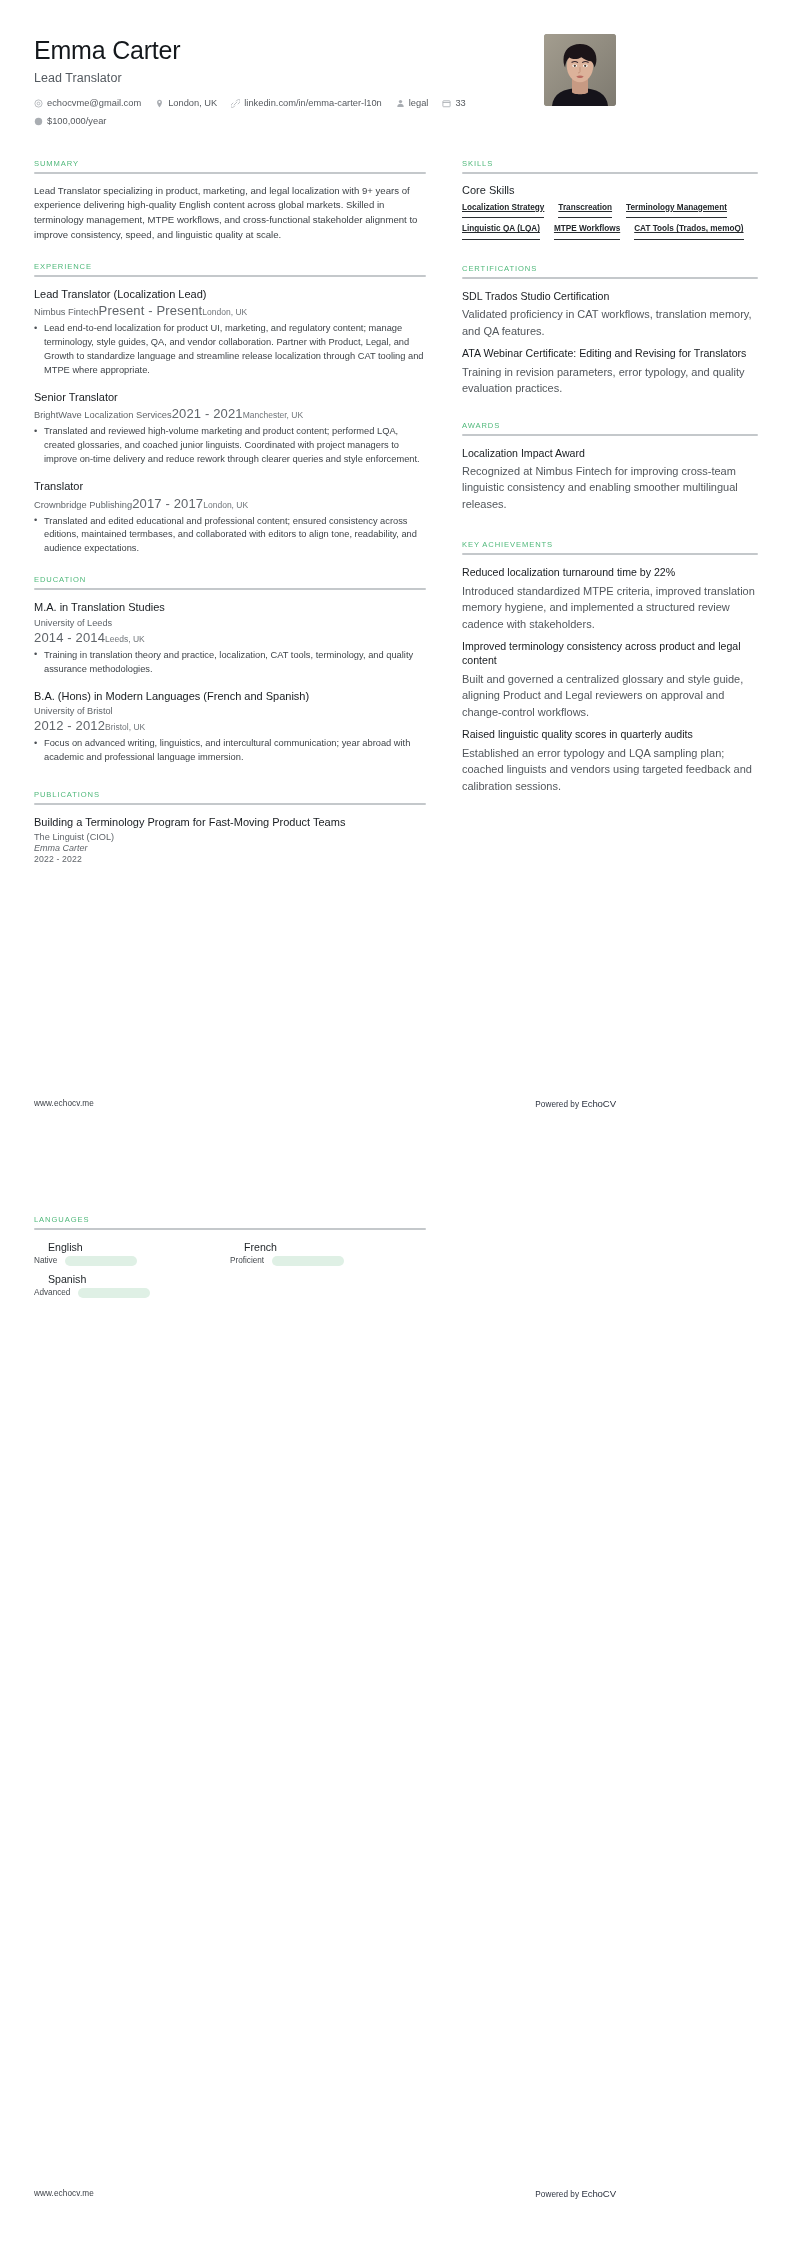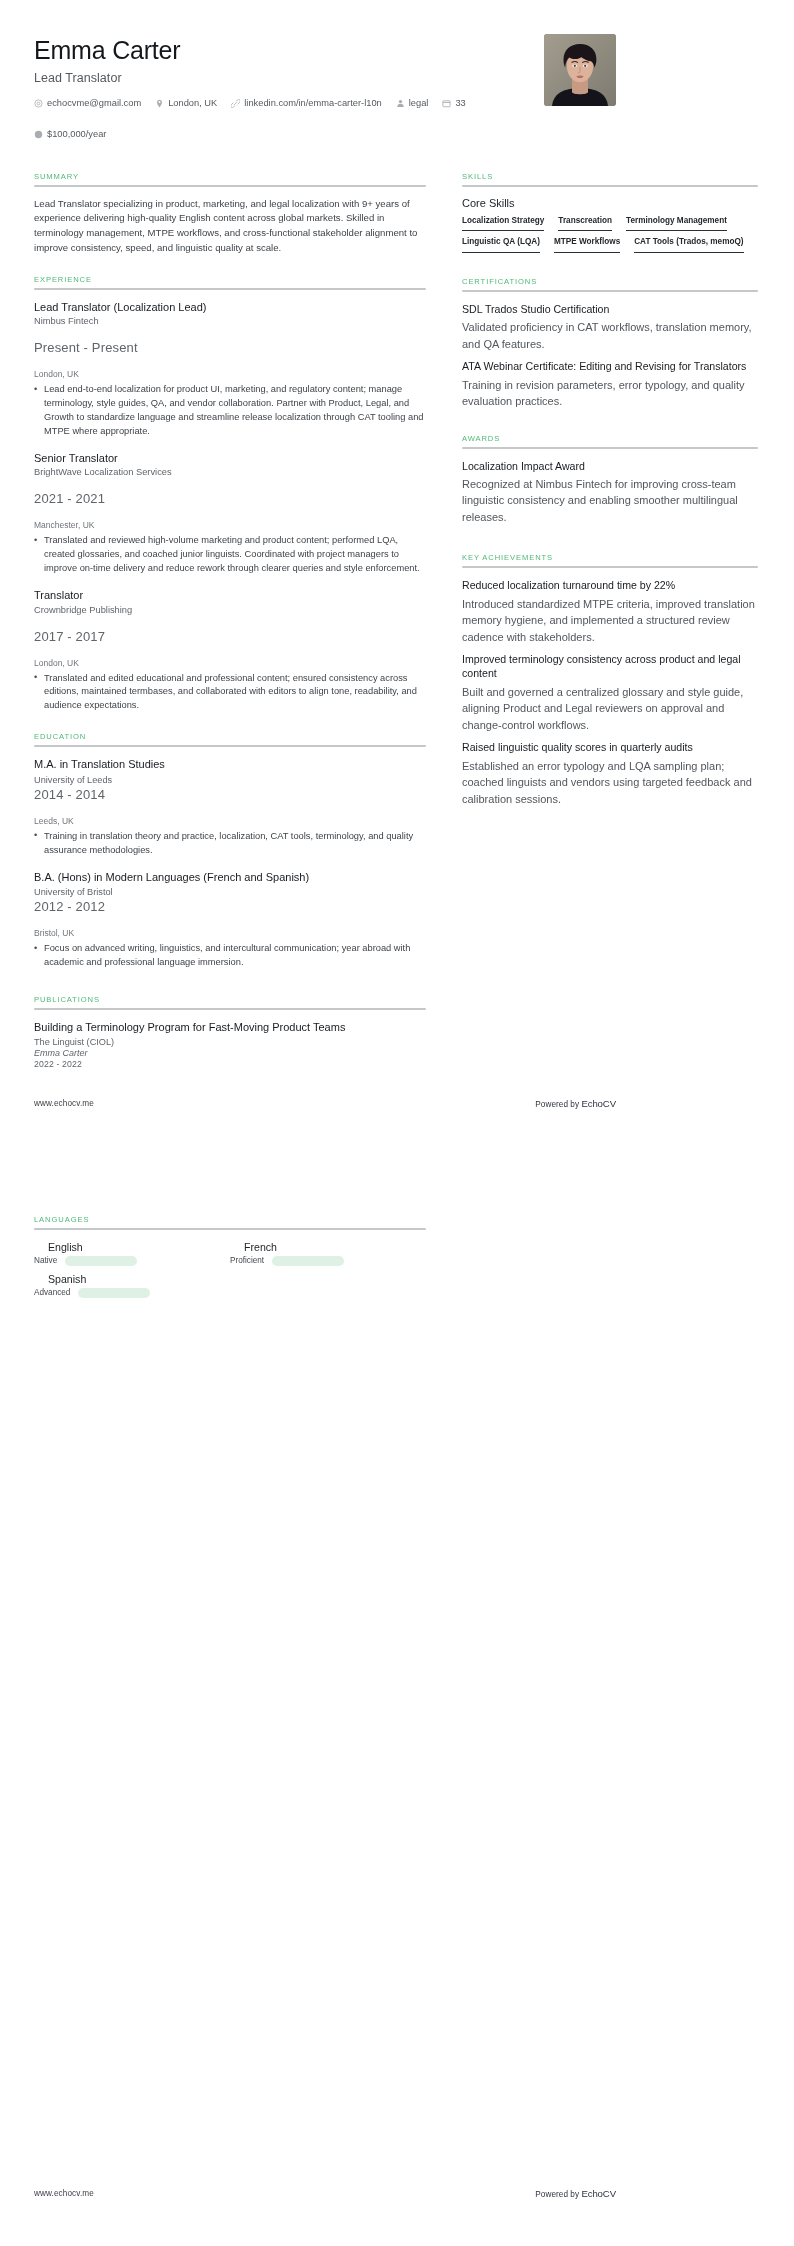--- a/index.html
+++ b/index.html
@@ -36,21 +36,21 @@
     font-size: 12.5px;
     font-weight: 400;
     color: #53595f;
     letter-spacing: 0.05px;
   }
   .contact-row {
     margin-top: 12px;
     display: flex;
     flex-wrap: wrap;
     align-items: flex-end;
-    gap: 17px 14px;
+    gap: 4px 14px;
     max-width: 530px;
   }
   .contact-item {
     display: inline-flex;
     align-items: center;
     gap: 4px;
     font-size: 9.3px;
     color: #55595e;
     white-space: nowrap;
     line-height: 1.5;
@@ -114,24 +114,22 @@
   .entry-title {
     font-size: 11px;
     color: #181c20;
     font-weight: 400;
     line-height: 1.3;
     margin-bottom: 2px;
   }
   .entry-meta {
     display: flex;
     align-items: baseline;
-    gap: 14px;
     flex-wrap: wrap;
     margin-bottom: 4px;
-    flex-direction: column;
   }
   .entry-org { font-size: 9.3px; color: #60656a; }
   .entry-dates { font-size: 13px; color: #60656a; letter-spacing: 0.15px; }
   .entry-loc { font-size: 8.5px; color: #70757a; }
   .entry-sub { font-size: 9.2px; color: #60656a; line-height: 1.45; }
 
   .bullets { list-style: none; margin: 0; padding: 0; }
   .bullets li {
     position: relative;
     padding-left: 10px;
@@ -180,20 +178,21 @@
   }
   .skill-rows { display: flex; flex-wrap: wrap; gap: 6px 14px; }
   .skill-chip {
     font-size: 8.2px;
     font-weight: 700;
     color: #24282c;
     padding-bottom: 4px;
     border-bottom: 1.3px solid #2b2f33;
     line-height: 1.3;
     white-space: nowrap;
+    text-decoration: underline;
   }
 
   
   .page-footer {
     position: absolute;
     left: 34px; right: 34px;
     display: flex;
     align-items: center;
     justify-content: space-between;
   }

